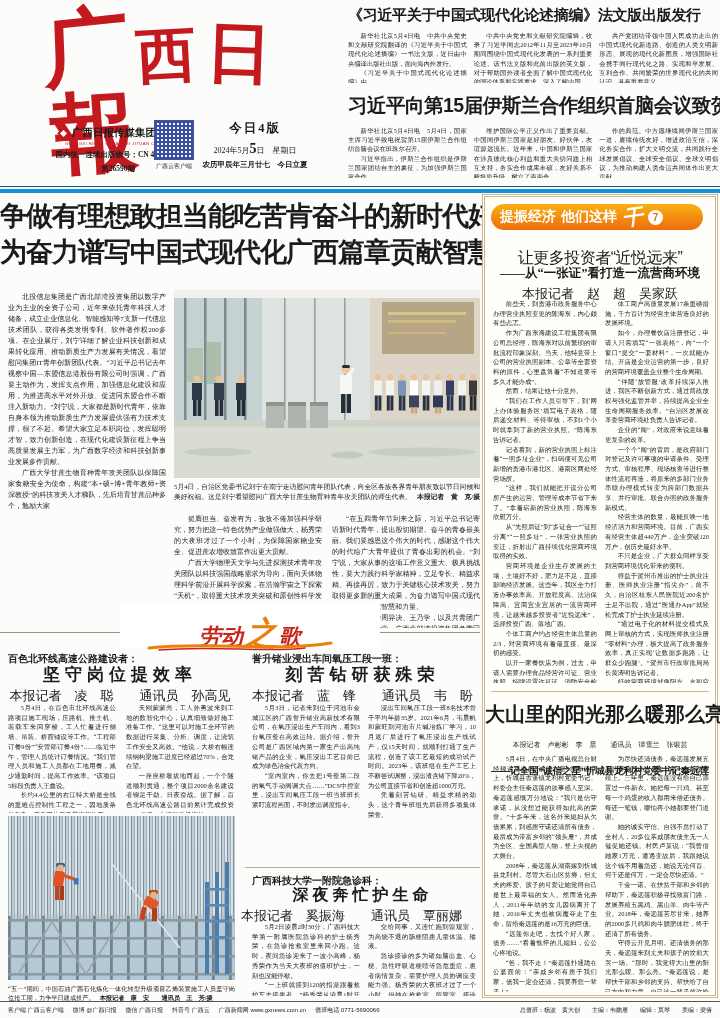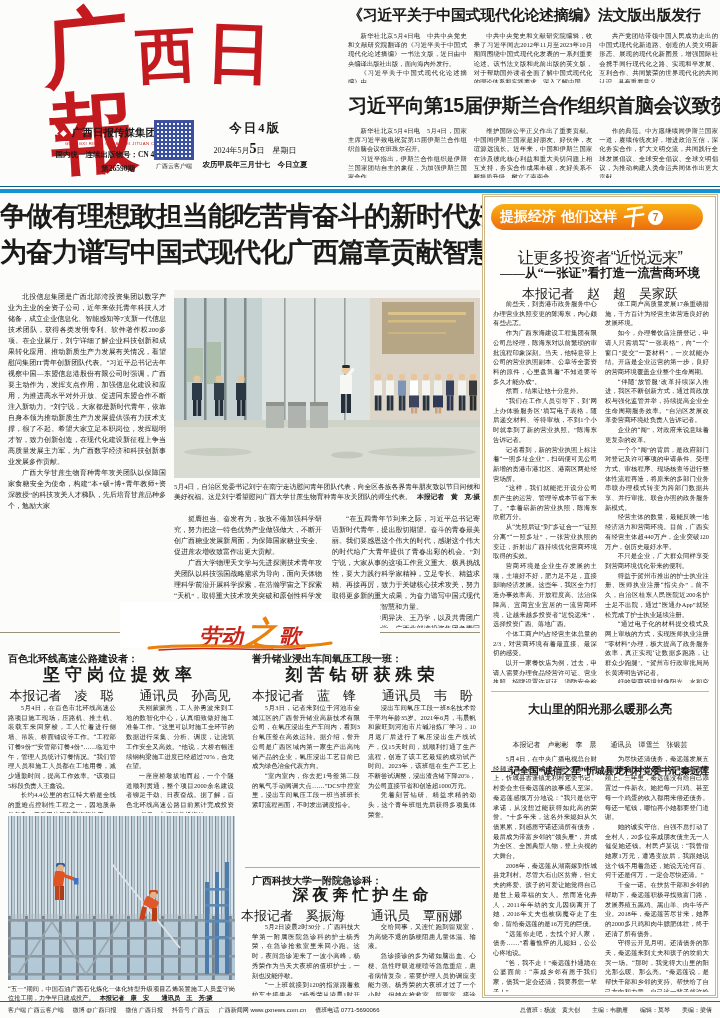--- a/index.html
+++ b/index.html
@@ -50,21 +50,21 @@
   .byline{font-size:13px;}
   
   .rbox{border:3px double #cdb88a;background:#fffefb;box-sizing:border-box;}
   .banner{display:flex;align-items:center;gap:5px;padding:0 9px;height:26px;border-radius:13px;
           background:linear-gradient(180deg,#f9b013,#ed6d0e);color:#fff;font-weight:bold;font-size:14px;}
   .bscript{font-size:21px;font-family:"Liberation Serif",serif;font-style:italic;transform:rotate(-8deg);line-height:1;}
   .bnum{width:15px;height:15px;border-radius:50%;background:#fff;color:#e4720f;font-size:10px;font-weight:bold;
         display:flex;align-items:center;justify-content:center;}
   .eh1{font-size:16px;font-weight:normal;letter-spacing:-.5px;white-space:nowrap;margin-top:9px;}
   .eh2{font-size:12.5px;font-weight:bold;}
-  .sh1{font-size:12px;font-weight:bold;white-space:nowrap;}
+  .sh1{font-size:20px;font-weight:bold;white-space:nowrap;}
   .sh2{font-size:9.8px;font-weight:bold;letter-spacing:-.3px;white-space:nowrap;margin-top:40px;}
   .tanline{background:#cdb88a;height:1px;}
   
   .footline{background:#555;height:1px;}
   .foot{display:flex;justify-content:space-between;font-size:6px;color:#222;}
   .foot p{display:inline;margin:0 9px 0 0;text-indent:0;}
 </style>
 </head>
 <body>
 
@@ -250,21 +250,21 @@
           <rect x="0.8" y="21.5" width="3" height="15" fill="#2b2b2b"></rect>
           <rect x="4.4" y="21.5" width="3" height="15" fill="#2b2b2b"></rect>
         </g>
     </svg>
   </div>
   <div class="abs cap" style="left:174px;top:482px;width:306px;">
     <span>5月4日，自治区党委书记刘宁在南宁走访慰问青年团队代表，向全区各族各界青年朋友致以节日问候和美好祝福。这是刘宁看望慰问广西大学甘蔗生物育种青年攻关团队的师生代表。</span><b>本报记者　黄　克/摄</b>
   </div>
 
   <div class="abs col" style="left:174px;top:514px;width:148px;height:114px;">
-      <p>挺膺担当、奋发有为，孜孜不倦加强科学研究，努力把这一特色优势产业做强做大，不断开创广西糖业发展新局面，为保障国家糖业安全、促进蔗农增收致富作出更大贡献。</p>
+      <p>挺膺担当、奋发有为，孜孜不倦加强科学研究，努力把这一特色优势产业做强做大，杨秀荣的大夜班才过了一个小时，为保障国家糖业安全、促进蔗农增收致富作出更大贡献。</p>
       <p>广西大学物理天文学与先进探测技术青年攻关团队以科技强国战略需求为导向，面向天体物理科学前沿开展科学探索，在浩瀚宇宙之下探索“天机”，取得重大技术攻关突破和原创性科学发现。在实验室，刘宁认真听取物理天文学与先进探测技术攻关情况介绍，参观科研成果展示，看望慰问青年攻关团队师生代表，对大家取得的成绩表示祝贺。</p>
     </div>
   <div class="abs col" style="left:332px;top:514px;width:148px;height:114px;">
       <p>“在五四青年节到来之际，习近平总书记寄语新时代青年，提出殷切期望。奋斗的青春最美丽。我们要感恩这个伟大的时代，感谢这个伟大的时代给广大青年提供了青春出彩的机会。”刘宁说，大家从事的这项工作意义重大、极具挑战性，要大力践行科学家精神，立足专长、精益求精、再接再厉，致力于关键核心技术攻关，努力取得更多新的重大成果，为奋力谱写中国式现代化广西篇章贡献智慧和力量。</p>
       <p>自治区领导周异决、王乃学，以及共青团广西区委、广西大学、广西北部湾投资集团负责同志等分别参加。</p>
     </div>
 
   <div class="abs thinline" style="left:0;top:632px;width:480px;"></div>
   <div class="abs logo" style="left:120px;top:602px;width:240px;height:46px;">
     <span class="lg1">劳动</span>

